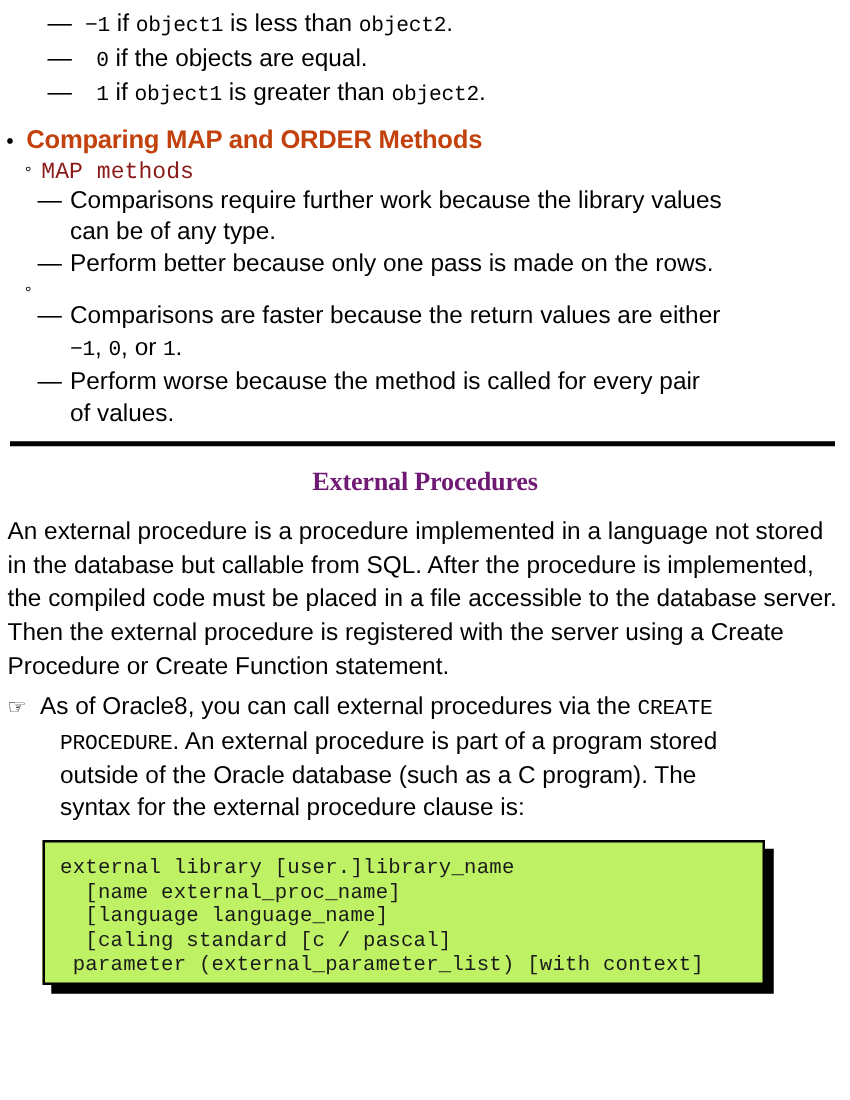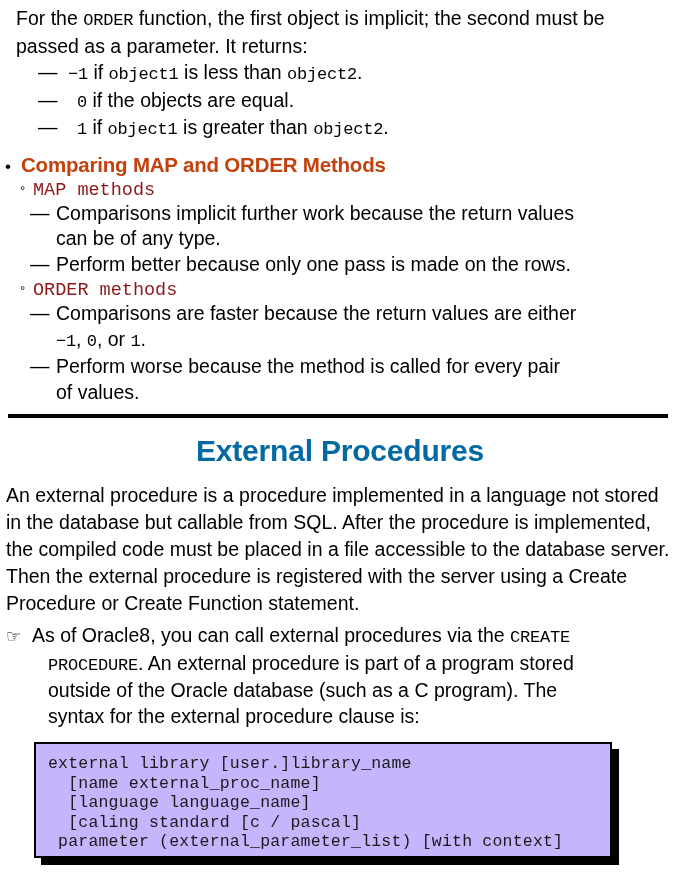--- a/index.html
+++ b/index.html
@@ -136,24 +136,24 @@
   
   .divider {
     height: 4px;
     background: #000000;
     margin: 9px 12px 0 8px;
   }
 
   
   .section-title {
     text-align: center;
-    font-family: Liberation Sans, sans-serif;
-    font-size: 30px;
+    font-family: Liberation Serif, serif;
+    font-size: 21px;
     font-weight: bold;
-    color: #0369a1;
+    color: #701a75;
     margin-top: 16px;
     letter-spacing: -0.2px;
   }
 
   
   .para {
     padding: 14px 8px 0 6px;
     line-height: 27px;
   }
   .para p { margin: 0; }
@@ -194,40 +194,39 @@
     top: 7px;
     width: 578px;
     height: 116px;
     background: #000000;
   }
   .code-box {
     position: relative;
     width: 578px;
     height: 116px;
     box-sizing: border-box;
-    background: #c4b5fd;
+    background: #bef264;
     border: 2px solid #000000;
     padding: 10px 0 0 12px;
   }
   .code-line {
     font-family: "Liberation Mono", monospace;
     font-size: 16.5px;
     line-height: 19.5px;
     color: #1a1a1a;
     white-space: pre;
     letter-spacing: 0.2px;
   }
 </style>
 </head>
 <body>
 
 <div class="page">
 
   <div class="intro body-text">
-    <p><span>For the </span><span class="mono">ORDER</span><span> function, the first object is implicit; the second must be passed as a parameter.  It returns:</span></p>
 
     <ul class="dash-list">
       <li class="dash-item body-text">
         <span class="dash-mark">—</span>
         <span class="dash-body"><span class="mono num-pad">−1</span><span> if </span><span class="mono">object1</span><span> is less than </span><span class="mono">object2</span><span>.</span></span>
       </li>
       <li class="dash-item body-text">
         <span class="dash-mark">—</span>
         <span class="dash-body"><span class="mono num-pad" style="padding-left:9px">0</span><span> if the objects are equal.</span></span>
       </li>
@@ -245,32 +244,31 @@
       <span class="htext">Comparing MAP and ORDER Methods</span>
     </div>
 
     <div class="circ-heading">
       <span class="circ">°</span>
       <span class="mono-red">MAP methods</span>
     </div>
     <ul class="sub-dash-list">
       <li class="sub-dash-item body-text">
         <span class="dash-mark">—</span>
-        <span class="dash-body">Comparisons implicit further work because the return values</span>
+        <span class="dash-body">Comparisons require further work because the library values</span>
       </li>
       <li class="cont-line body-text">can be of any type.</li>
       <li class="sub-dash-item body-text">
         <span class="dash-mark">—</span>
         <span class="dash-body">Perform better because only one pass is made on the rows.</span>
       </li>
     </ul>
 
     <div class="circ-heading">
       <span class="circ">°</span>
-      <span class="mono-red">ORDER methods</span>
     </div>
     <ul class="sub-dash-list">
       <li class="sub-dash-item body-text">
         <span class="dash-mark">—</span>
         <span class="dash-body">Comparisons are faster because the return values are either</span>
       </li>
       <li class="cont-line body-text"><span class="mono">−1</span><span>, </span><span class="mono">0</span><span>, or </span><span class="mono">1</span><span>.</span></li>
       <li class="sub-dash-item body-text">
         <span class="dash-mark">—</span>
         <span class="dash-body">Perform worse because the method is called for every pair</span>

